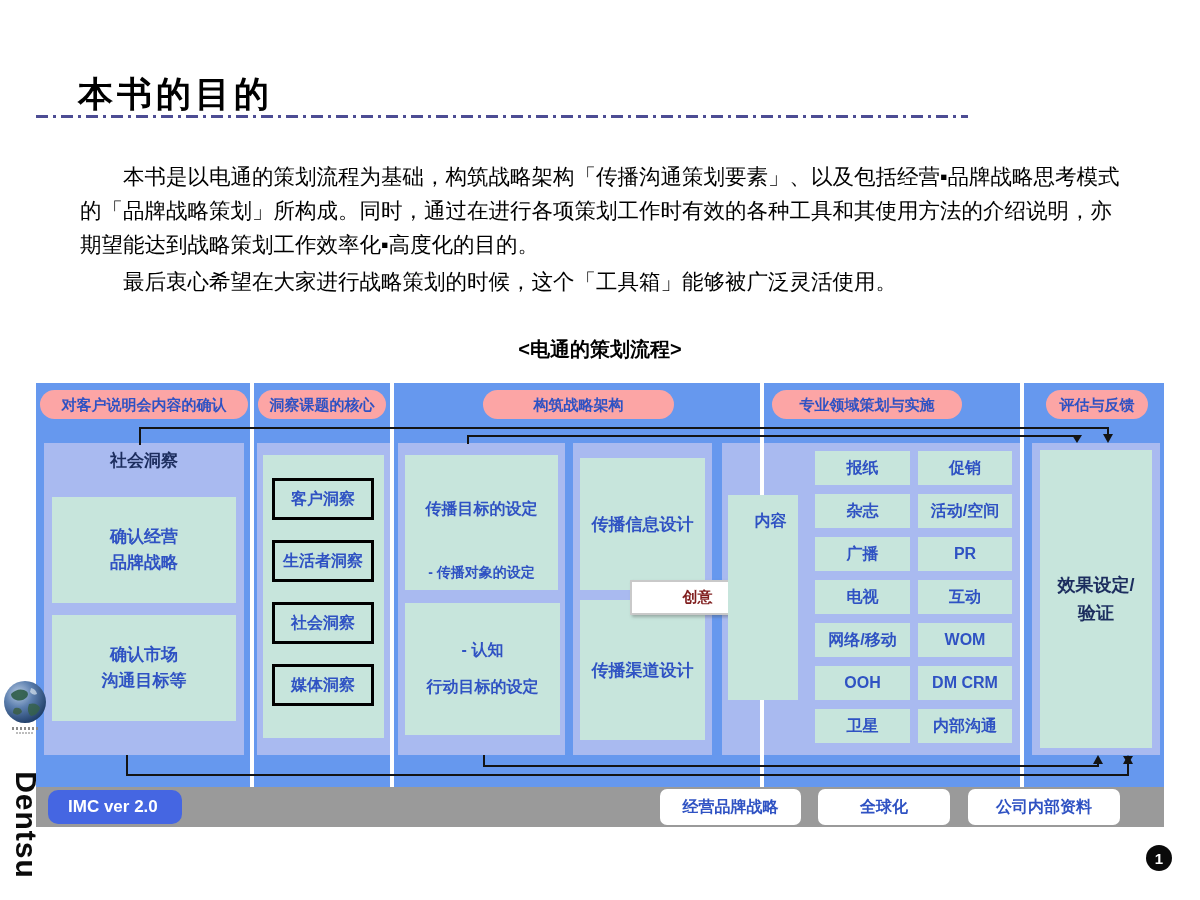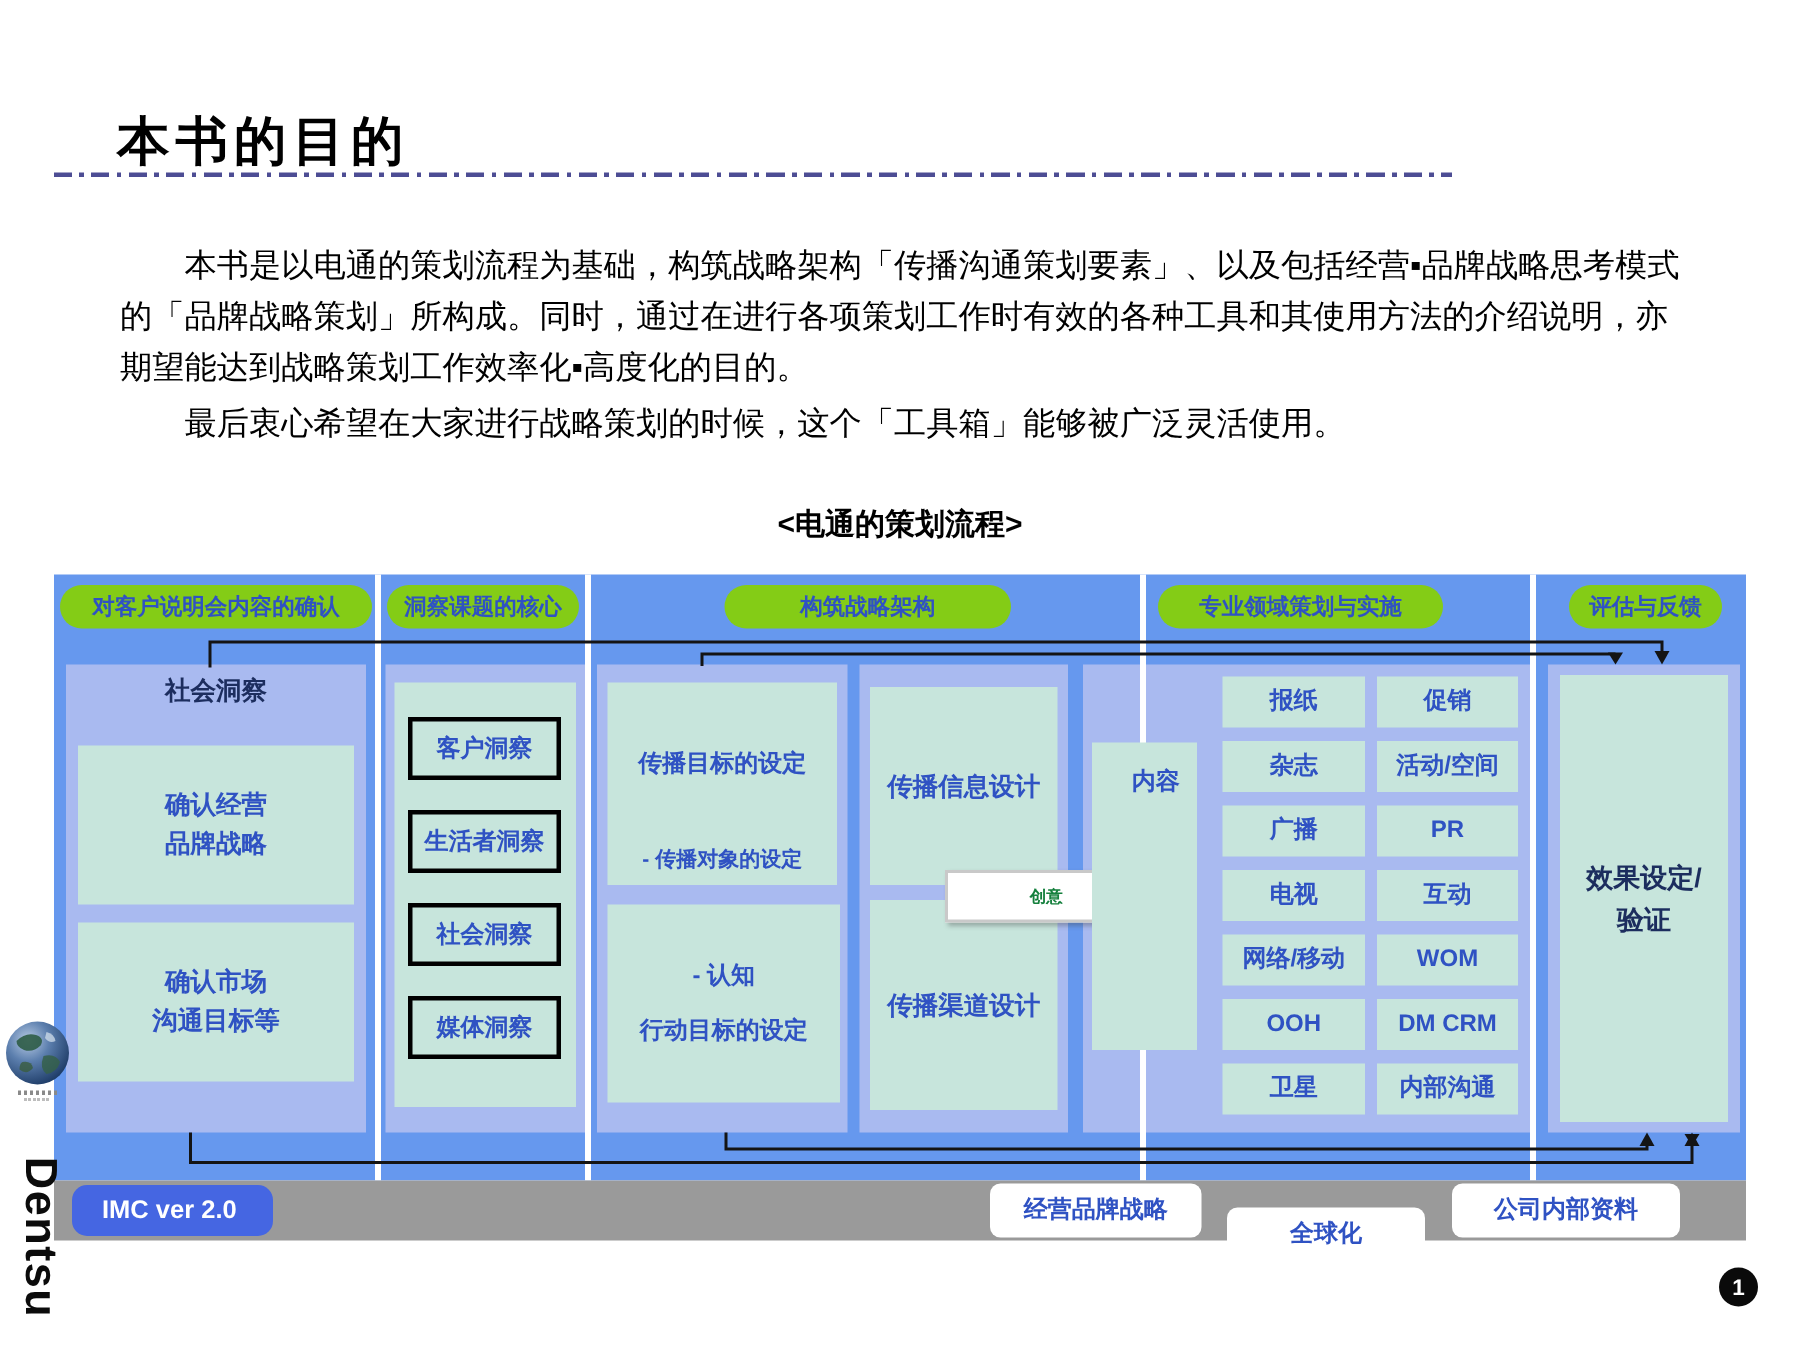--- a/index.html
+++ b/index.html
@@ -13,35 +13,35 @@
     background:repeating-linear-gradient(to right,#4d4d94 0 12px,transparent 12px 17px,#4d4d94 17px 20px,transparent 20px 25px);}
 
   
   .bodytext{left:80px;top:160px;width:1042px;font-size:21.5px;line-height:34px;}
   .bodytext p{margin:0 0 3px 0;text-indent:2em;}
   .caption{left:0;top:336px;width:1200px;text-align:center;font-size:20px;font-weight:bold;}
 
   
   .diagram{left:36px;top:383px;width:1128px;height:404px;background:#6698EE;}
   .divider{position:absolute;top:0;width:4px;height:404px;background:#fff;}
-  .pill{position:absolute;top:7px;height:29px;line-height:29px;border-radius:15px;background:#84cc16;
+  .pill{position:absolute;top:7px;height:29px;line-height:29px;border-radius:15px;background:#fca5a5;
         text-align:center;font-size:15px;font-weight:bold;color:#2F52C3;}
   .panel{position:absolute;top:60px;height:312px;background:#A9BAF0;}
   .gbox{position:absolute;background:#C7E5DC;color:#2F52C3;font-weight:bold;text-align:center;
         box-sizing:border-box;white-space:pre-line;}
   .center-flex{display:flex;flex-direction:column;align-items:center;justify-content:center;}
   .coltitle{position:absolute;left:8px;top:66px;width:200px;text-align:center;
             font-size:17px;font-weight:bold;color:#1C2D5E;}
   .wbox{background:#C7E5DC;border:3px solid #000000;box-sizing:border-box;color:#2F52C3;
         font-weight:bold;font-size:16px;text-align:center;display:flex;align-items:center;justify-content:center;}
   .insight-stack{position:absolute;left:236px;top:95px;width:102px;display:flex;flex-direction:column;gap:20px;}
   .insight-stack .wbox{height:42px;}
   .creative{position:absolute;left:594px;top:197px;width:135px;height:35px;background:#fff;
             border:2px solid #c9c9c9;box-sizing:border-box;box-shadow:2px 2px 3px rgba(60,60,60,.35);
-            color:#15803d;font-size:11px;font-weight:bold;display:flex;align-items:center;justify-content:center;}
+            color:#7f1d1d;font-size:15px;font-weight:bold;display:flex;align-items:center;justify-content:center;}
   .media-grid{position:absolute;left:779px;top:68px;width:197px;
               display:grid;grid-template-columns:95px 94px;grid-auto-rows:34px;column-gap:8px;row-gap:9px;}
   .media-grid .gbox{position:static;font-size:16px;line-height:34px;}
   .connectors{position:absolute;left:0;top:0;pointer-events:none;}
 
   
   .footerbar{left:36px;top:787px;width:1128px;height:40px;background:#9A9A9A;}
   .verbadge{position:absolute;left:12px;top:3px;width:134px;height:34px;border-radius:10px;
             background:#4566E2;color:#fff;font-size:17px;font-weight:bold;line-height:34px;padding-left:20px;box-sizing:border-box;}
   .tag{position:absolute;top:2px;height:36px;line-height:36px;border-radius:7px;background:#fff;
@@ -154,21 +154,21 @@
         <polygon points="1057,372 1067,372 1062,372"></polygon>
         <polygon points="1062,372 1057,381 1067,381"></polygon>
         <polygon points="1092,372 1087,381 1097,381"></polygon>
       </g>
     </svg>
   </div>
 
   <div class="abs footerbar">
     <div class="verbadge">IMC ver 2.0</div>
     <div class="tag" style="left:624px;width:141px;">经营品牌战略</div>
-    <div class="tag" style="left:782px;width:132px;margin-top:16px;">全球化</div>
+    <div class="tag" style="left:782px;width:132px;">全球化</div>
     <div class="tag" style="left:932px;width:152px;">公司内部资料</div>
   </div>
 
   <svg class="abs globe" viewBox="0 0 44 44">
     <defs>
       <radialGradient id="gsea" cx="35%" cy="30%" r="75%">
         <stop offset="0%" stop-color="#b8cbe4"></stop>
         <stop offset="45%" stop-color="#5c7fae"></stop>
         <stop offset="100%" stop-color="#1d3b66"></stop>
       </radialGradient>

